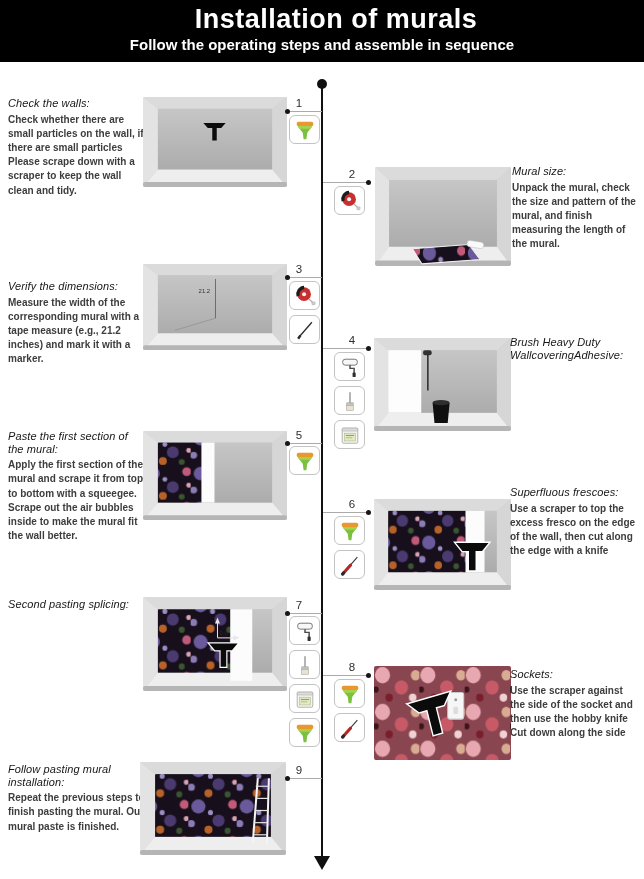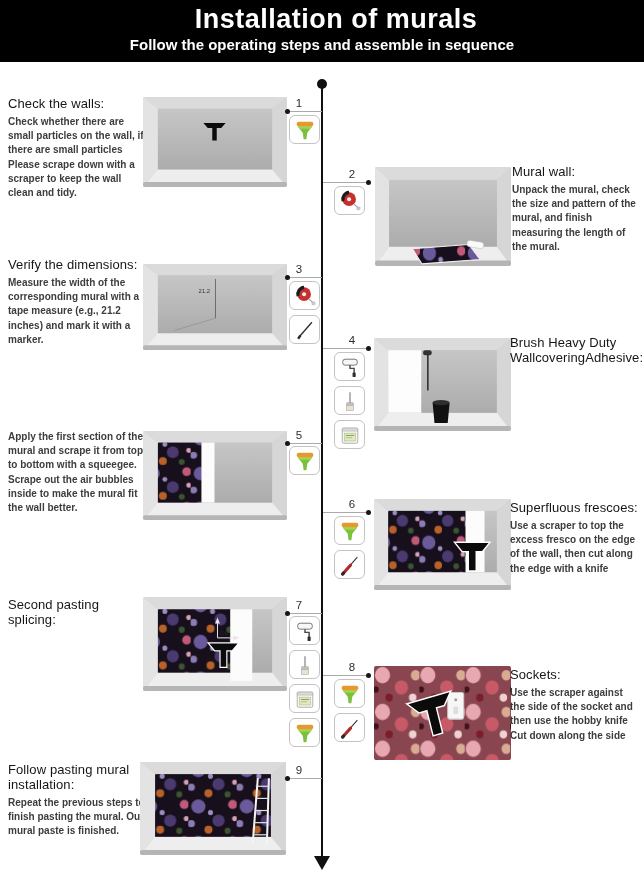--- a/index.html
+++ b/index.html
@@ -13,21 +13,21 @@
   .tline{position:absolute;left:321px;top:84px;width:2px;height:774px;background:#101010;}
   .tdot{position:absolute;left:317px;top:79px;width:10px;height:10px;border-radius:50%;background:#101010;}
   .tarrow{position:absolute;left:314px;top:856px;width:0;height:0;
           border-left:8px solid transparent;border-right:8px solid transparent;border-top:14px solid #101010;}
   
   .conn{position:absolute;height:1px;background:#aaa;}
   .cdot{position:absolute;width:5px;height:5px;border-radius:50%;background:#161616;}
   .num{position:absolute;width:30px;text-align:center;font-size:11.5px;color:#2e2e2e;}
   
   .txt{position:absolute;color:#3d3d3d;}
-  .txt h3{margin:0 0 3px;font-size:13px;font-weight:400;color:#161616;line-height:1.15;letter-spacing:.1px;}
+  .txt h3{margin:0 0 3px;font-size:11px;font-weight:400;color:#161616;line-height:1.15;letter-spacing:.1px;font-style:italic;}
   .txt p{margin:0;font-size:10px;line-height:1.42;font-weight:bold;}
   
   .icons{position:absolute;display:flex;flex-direction:column;gap:5px;}
   .ibox{width:29px;height:27px;border:1px solid #c3c3c3;border-radius:6px;background:#fff;
         display:flex;align-items:center;justify-content:center;}
   
   .room{position:absolute;}
   .room svg{display:block;width:100%;height:100%;}
 </style>
 </head>
@@ -158,25 +158,25 @@
       <polygon points="145,0 130,12 130,74 145,92" fill="#d6d6d6"></polygon>
       <polygon points="0,0 15,12 15,74 0,92" fill="#e3e3e3"></polygon>
       <polygon points="0,92 15,74 130,74 145,92" fill="#eeeeee"></polygon>
       <rect x="15" y="12" width="115" height="62" fill="url(#gBack)"></rect>
       <rect x="0" y="87" width="145" height="5" rx="2" fill="#b5b5b5"></rect>
       <polygon points="40,76 100,72 112,86 50,90" fill="url(#pMural)" stroke="#f0f0f0" stroke-width="1"></polygon>
       <rect x="98" y="69" width="18" height="6" rx="3" fill="#fafafa" stroke="#bbb" stroke-width="0.5" transform="rotate(8 107 72)"></rect>
     </svg>
   </div>
   <div class="txt" style="left:512px;top:165px;width:128px;">
-    <h3>Mural wall:</h3>
+    <h3>Mural size:</h3>
     <p>Unpack the mural, check the size and pattern of the mural, and finish measuring the length of the mural.</p>
   </div>
 
-  <div class="txt" style="left:8px;top:258px;width:138px;">
+  <div class="txt" style="left:8px;top:280px;width:138px;">
     <h3>Verify the dimensions:</h3>
     <p>Measure the width of the corresponding mural with a tape measure (e.g., 21.2 inches) and mark it with a marker.</p>
   </div>
   <div class="room" style="left:143px;top:264px;width:144px;height:86px;">
     <svg viewBox="0 0 145 92" preserveAspectRatio="none">
       <rect width="145" height="92" rx="3" fill="#cfcfcf"></rect>
       <polygon points="0,0 145,0 130,12 15,12" fill="#dbdbdb"></polygon>
       <polygon points="145,0 130,12 130,74 145,92" fill="#d6d6d6"></polygon>
       <polygon points="0,0 15,12 15,74 0,92" fill="#e3e3e3"></polygon>
       <polygon points="0,92 15,74 130,74 145,92" fill="#eeeeee"></polygon>
@@ -237,20 +237,21 @@
       <line x1="57" y1="16" x2="57" y2="52" stroke="#2a2a2a" stroke-width="1.6"></line>
       <path d="M62,64 L80,64 L78,84 L64,84 Z" fill="#101010"></path>
       <ellipse cx="71" cy="64" rx="9" ry="2.6" fill="#2e2e2e"></ellipse>
     </svg>
   </div>
   <div class="txt" style="left:510px;top:336px;width:130px;">
     <h3>Brush Heavy Duty WallcoveringAdhesive:</h3>
   </div>
 
   <div class="txt" style="left:8px;top:430px;width:138px;">
+    <h3>Paste the first section of the mural:</h3>
     <p>Apply the first section of the mural and scrape it from top to bottom with a squeegee. Scrape out the air bubbles inside to make the mural fit the wall better.</p>
   </div>
   <div class="room" style="left:143px;top:431px;width:144px;height:89px;">
     <svg viewBox="0 0 145 92" preserveAspectRatio="none">
       <rect width="145" height="92" rx="3" fill="#cfcfcf"></rect>
       <polygon points="0,0 145,0 130,12 15,12" fill="#dbdbdb"></polygon>
       <polygon points="145,0 130,12 130,74 145,92" fill="#d6d6d6"></polygon>
       <polygon points="0,0 15,12 15,74 0,92" fill="#e3e3e3"></polygon>
       <polygon points="0,92 15,74 130,74 145,92" fill="#eeeeee"></polygon>
       <rect x="15" y="12" width="115" height="62" fill="url(#gBack)"></rect>
@@ -292,21 +293,21 @@
       <polygon points="145,0 130,12 130,74 145,92" fill="#d6d6d6"></polygon>
       <polygon points="0,0 15,12 15,74 0,92" fill="#e3e3e3"></polygon>
       <polygon points="0,92 15,74 130,74 145,92" fill="#eeeeee"></polygon>
       <rect x="15" y="12" width="115" height="62" fill="url(#gBack)"></rect>
       <rect x="0" y="87" width="145" height="5" rx="2" fill="#b5b5b5"></rect>
       <rect x="15" y="12" width="82" height="62" fill="url(#pMural)"></rect>
       <rect x="97" y="12" width="20" height="62" fill="#fcfcfc"></rect>
       <use href="#glyphScraper" transform="translate(104,56) scale(1.15)" stroke="#fff" stroke-width="2.5" style="paint-order:stroke"></use>
     </svg>
   </div>
-  <div class="txt" style="left:510px;top:501px;width:130px;">
+  <div class="txt" style="left:510px;top:486px;width:130px;">
     <h3>Superfluous frescoes:</h3>
     <p>Use a scraper to top the excess fresco on the edge of the wall, then cut along the edge with a knife</p>
   </div>
 
   <div class="txt" style="left:8px;top:598px;width:138px;">
     <h3>Second pasting splicing:</h3>
   </div>
   <div class="room" style="left:143px;top:597px;width:144px;height:94px;">
     <svg viewBox="0 0 145 92" preserveAspectRatio="none">
       <rect width="145" height="92" rx="3" fill="#cfcfcf"></rect>

